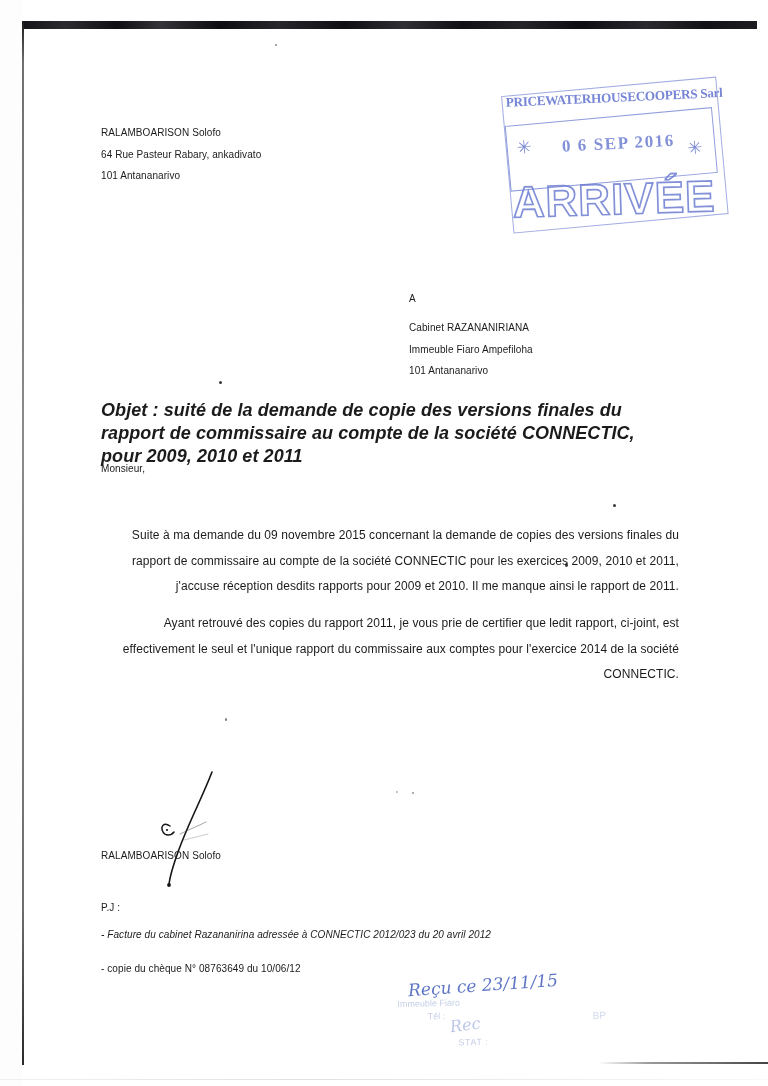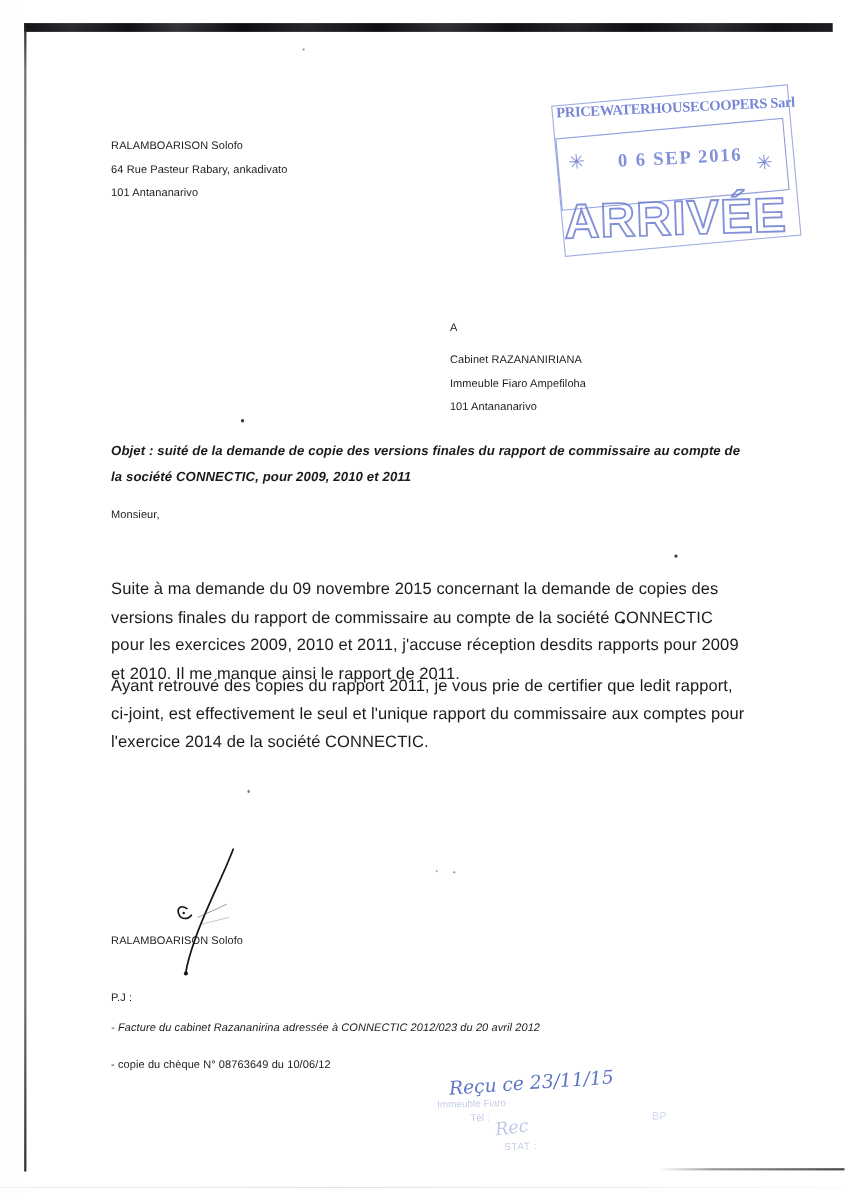--- a/index.html
+++ b/index.html
@@ -77,29 +77,30 @@
     white-space: pre-line;
   }
   .sender   { left: 101px; top: 122px; }
   .recip-a  { left: 409px; top: 288px; }
   .recipient{ left: 409px; top: 317px; }
   .objet {
     left: 101px; top: 399px;
     width: 575px;
     font-weight: bold;
     font-style: italic;
-    font-size: 12px;
+    font-size: 18px;
     line-height: 23px;
   }
   .salutation { left: 101px; top: 458px; }
   .para {
     left: 101px;
     width: 578px;
-    font-size: 15px;
+    font-size: 12px;
     line-height: 25.5px;
+    text-align: right;
   }
   .para-1 { top: 523px; }
   .para-2 { top: 611px; }
   .closing { left: 101px; top: 706px; }
   .madeat  { left: 101px; top: 761px; }
   .signer  { left: 101px; top: 845px; }
   .pj-title{ left: 101px; top: 897px; }
   .pj-1    { left: 101px; top: 924px; font-style: italic; }
   .pj-2    { left: 101px; top: 958px; }
 

